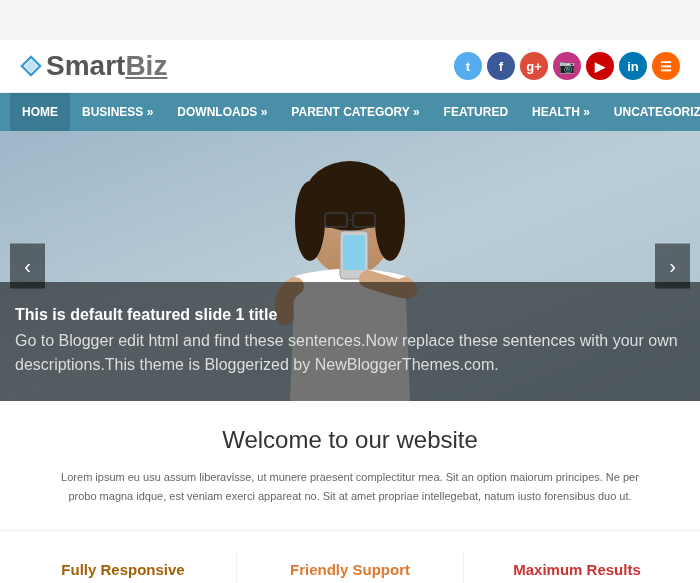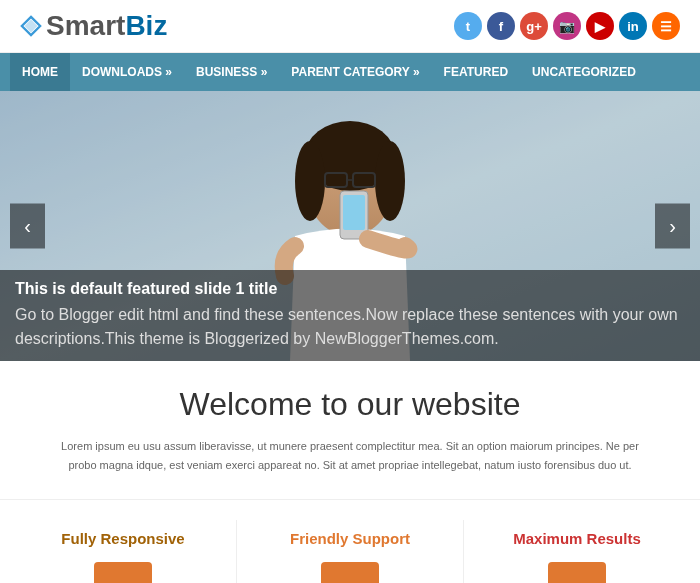--- a/index.html
+++ b/index.html
@@ -6,35 +6,36 @@
     body { font-family: Arial, sans-serif; font-size: 13px; color: #333; background: #f5f5f5; width: 700px; }
 
     
     .header {
       background: #fff;
       display: flex;
       align-items: center;
       justify-content: space-between;
       padding: 10px 20px;
       border-bottom: 1px solid #eee;
+      margin-top: 40px;
     }
     .logo {
       display: flex;
       align-items: center;
       font-size: 28px;
       font-weight: bold;
     }
     .logo-diamond {
       display: inline-block;
       width: 22px;
       height: 22px;
       margin-right: 4px;
     }
     .logo-smart { color: #555; }
-    .logo-biz { color: #0369a1; }
+    .logo-biz { color: #737373; text-decoration: underline; }
 
     .social-icons {
       display: flex;
       gap: 5px;
     }
     .social-icon {
       width: 28px;
       height: 28px;
       border-radius: 50%;
       display: flex;
@@ -80,21 +81,21 @@
       height: 270px;
       overflow: hidden;
       background: #888;
     }
     .slider-overlay {
       position: absolute;
       bottom: 0;
       left: 0;
       right: 0;
       background: rgba(0,0,0,0.55);
-      padding: 10px 15px;
+      padding: 24px 15px;
     }
     .slider-title {
       color: #fff;
       font-size: 16px;
       font-weight: bold;
       margin-bottom: 5px;
     }
     .slider-desc {
       color: #ddd;
       font-size: 16px;
@@ -118,21 +119,21 @@
     .slider-btn-next { right: 10px; }
 
     
     .welcome {
       background: #fff;
       text-align: center;
       padding: 25px 60px;
       border-bottom: 1px solid #eee;
     }
     .welcome-title {
-      font-size: 32px;
+      font-size: 24px;
       font-weight: normal;
       color: #333;
       margin-bottom: 14px;
     }
     .welcome-text {
       font-size: 11px;
       color: #666;
       line-height: 1.7;
     }
 
@@ -233,24 +234,25 @@
     <div class="social-icon si-gplus">g+</div>
     <div class="social-icon si-instagram">📷</div>
     <div class="social-icon si-youtube">▶</div>
     <div class="social-icon si-linkedin">in</div>
     <div class="social-icon si-rss">☰</div>
   </div>
 </div>
 
 <nav class="nav">
   <div class="nav-item active">HOME</div>
+  <div class="nav-item">BUSINESS »</div>
   <div class="nav-item">DOWNLOADS »</div>
-  <div class="nav-item">BUSINESS »</div>
   <div class="nav-item">PARENT CATEGORY »</div>
   <div class="nav-item">FEATURED</div>
+  <div class="nav-item">HEALTH »</div>
   <div class="nav-item">UNCATEGORIZED</div>
 </nav>
 
 <div class="slider">
   <div class="slider-photo-bg"></div>
 
   <svg style="position:absolute;top:0;left:0;width:100%;height:100%;" viewBox="0 0 700 270" preserveAspectRatio="xMidYMid slice">
 
     <defs>
       <linearGradient id="bgGrad" x1="0" y1="0" x2="1" y2="1">

